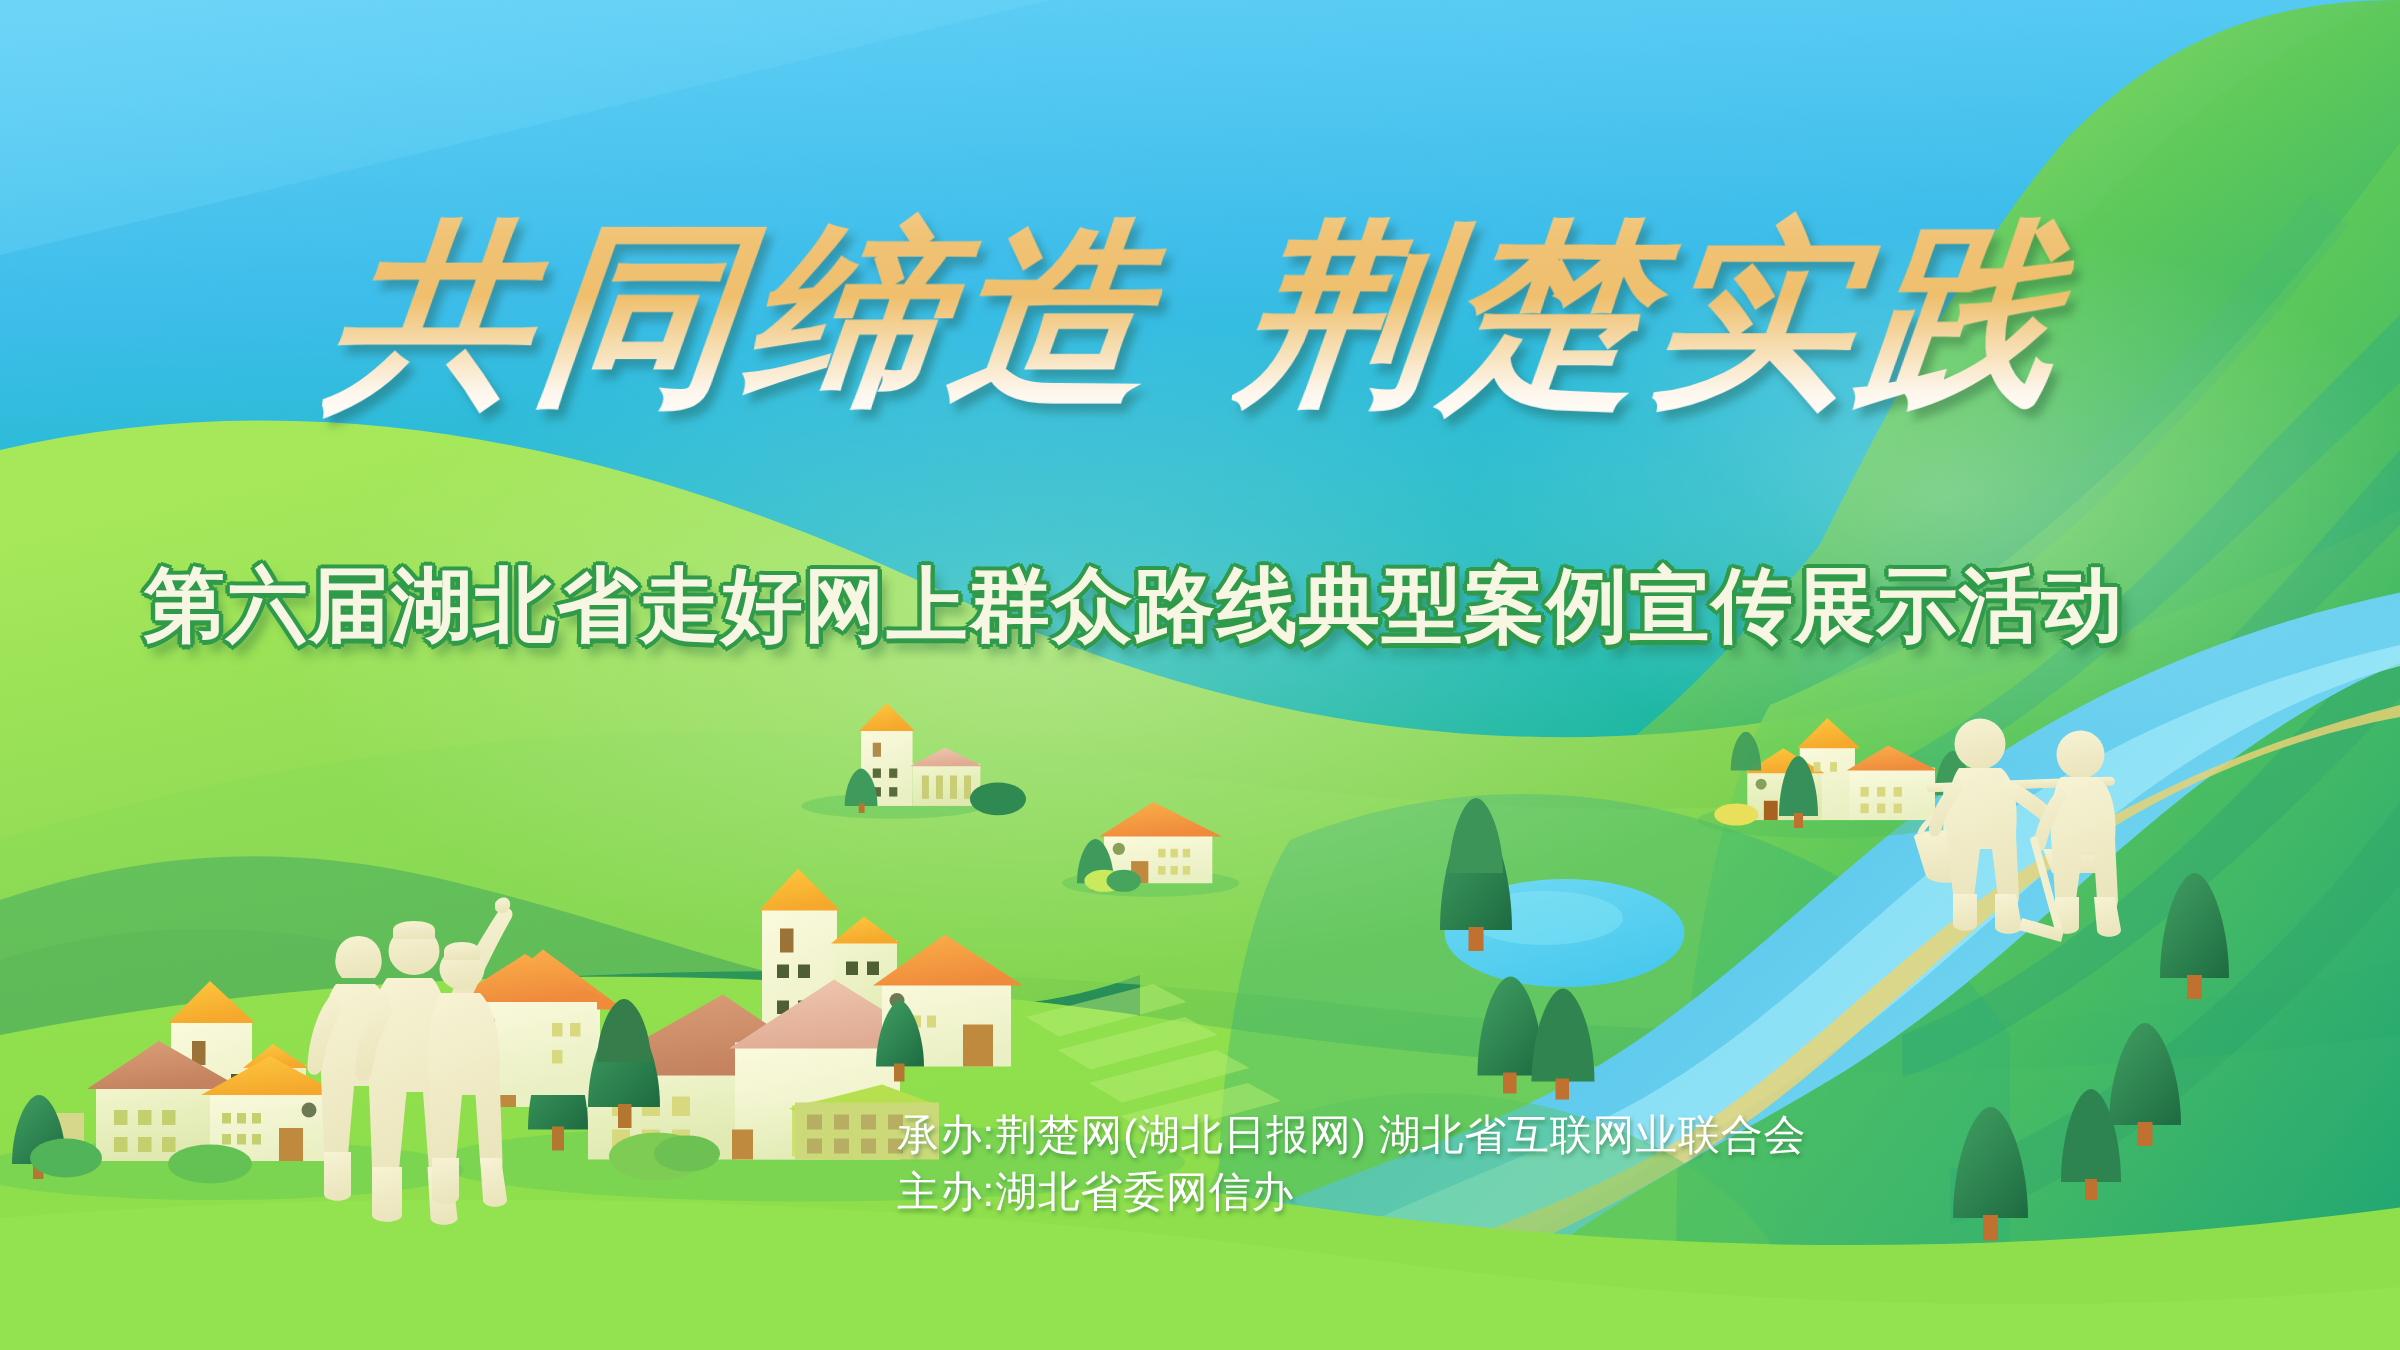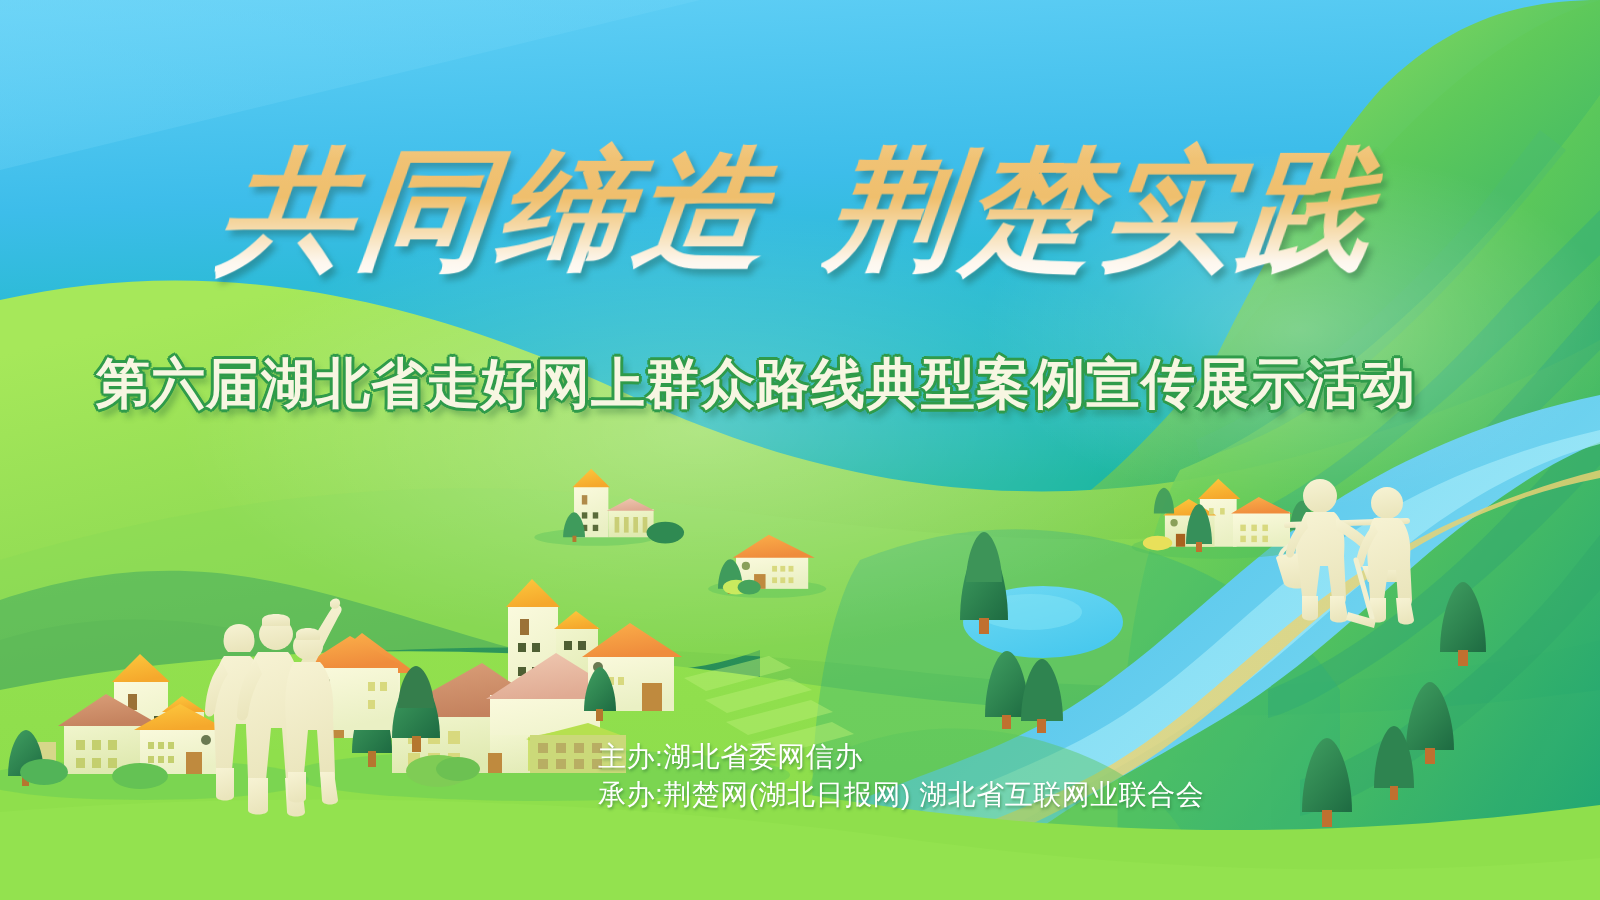--- a/index.html
+++ b/index.html
@@ -54,21 +54,21 @@
     color: transparent;
     -webkit-text-fill-color: transparent;
     filter: drop-shadow(5px 6px 3px rgba(20,60,40,0.30));
     transform: skewX(-6deg);
   }
   .title-gap { display: inline-block; width: 54px; }
 
   .subtitle-wrap {
     position: absolute;
     left: 0;
-    top: 348px;
+    top: 368px;
     width: 1512px;
     text-align: center;
     pointer-events: none;
   }
   .subtitle {
     display: inline-block;
     font-family: "Liberation Sans", "DejaVu Sans", sans-serif;
     font-size: 54px;
     font-weight: bold;
     letter-spacing: 1px;
@@ -562,17 +562,17 @@
 
   <div class="title-wrap">
     <span class="title-line">共同缔造</span><span class="title-gap"></span><span class="title-line">荆楚实践</span>
   </div>
 
   <div class="subtitle-wrap">
     <span class="subtitle">第六届湖北省走好网上群众路线典型案例宣传展示活动</span>
   </div>
 
   <div class="credits">
+    <div class="credit-line">承办:荆楚网(湖北日报网) 湖北省互联网业联合会</div>
     <div class="credit-line">主办:湖北省委网信办</div>
-    <div class="credit-line">承办:荆楚网(湖北日报网) 湖北省互联网业联合会</div>
   </div>
 
 </div>
 
 </body></html>

